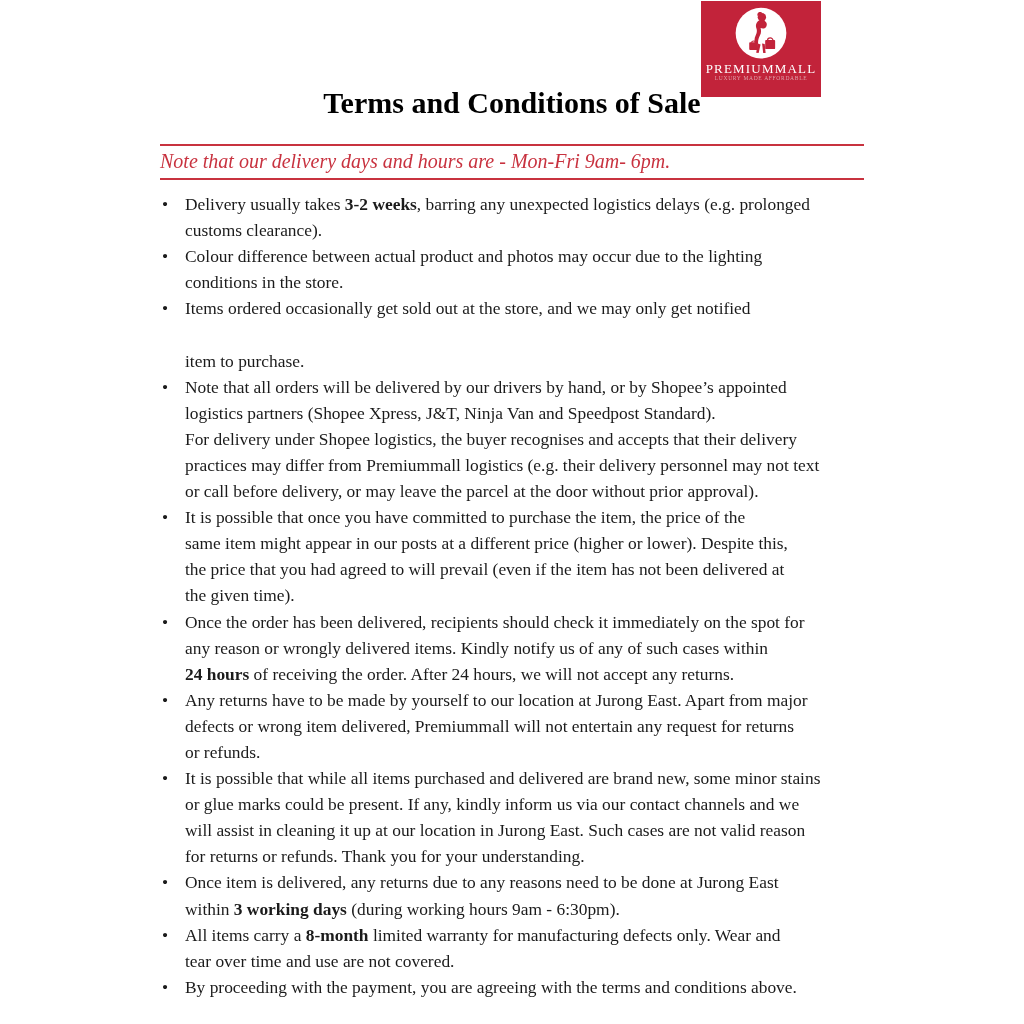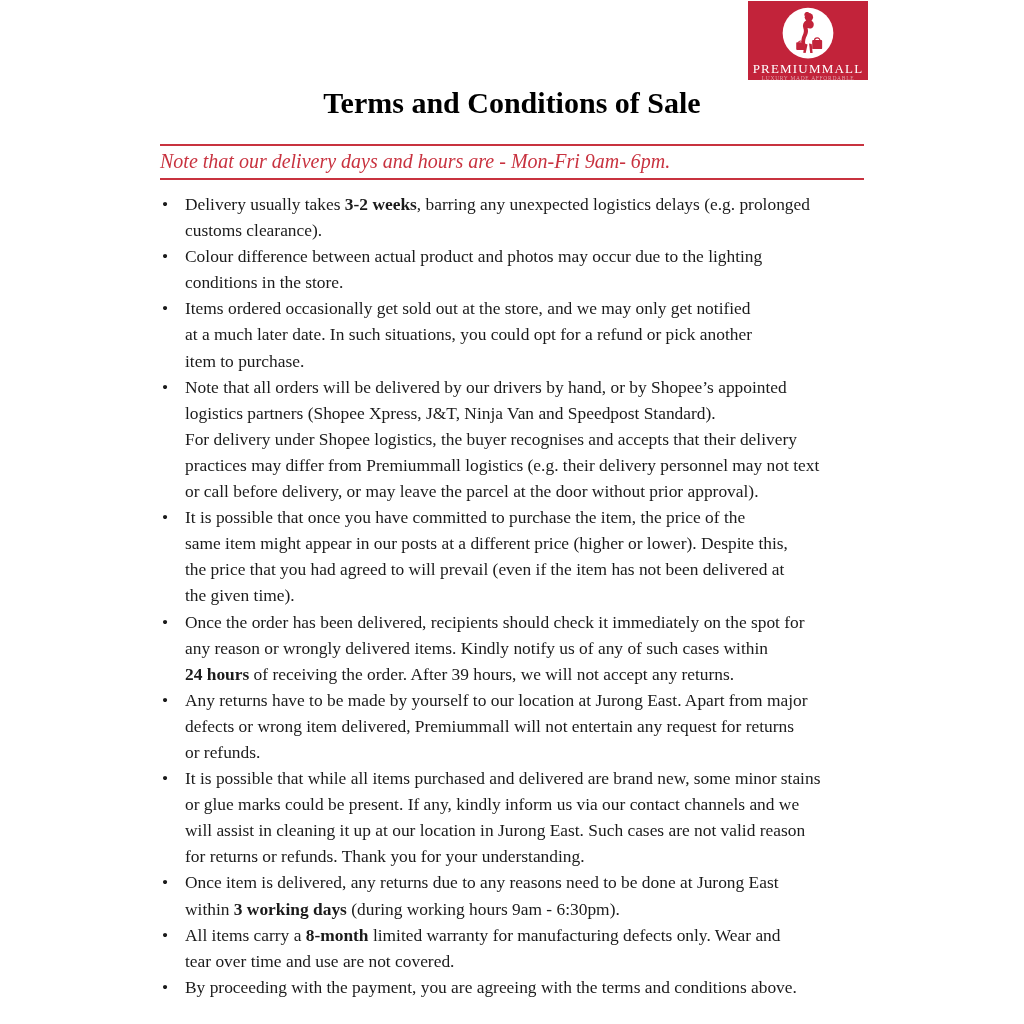--- a/index.html
+++ b/index.html
@@ -14,24 +14,24 @@
   }
   :root {
     --logo-red: #C2233A;
     --accent-red: #C8323F;
     --tagline-pink: #DFA3AB;
   }
 
   
   .logo {
     position: absolute;
-    left: 748px;
+    left: 701px;
     top: 1px;
     width: 120px;
-    height: 79px;
+    height: 96px;
     background: var(--logo-red);
     text-align: center;
   }
   .logo svg { display: block; margin: 4px auto 0 auto; }
   .logo .brand {
     color: #ffffff;
     font-size: 13px;
     letter-spacing: 1.2px;
     line-height: 12px;
     white-space: nowrap;
@@ -116,24 +116,24 @@
 
   <h1 class="title">Terms and Conditions of Sale</h1>
 
   <div class="notice-band">
     <div class="notice-text">Note that our delivery days and hours are - Mon-Fri 9am- 6pm.</div>
   </div>
 
   <ul class="terms" id="terms-list">
       <li><span>Delivery usually takes </span><b>3-2 weeks</b><span>, barring any unexpected logistics delays (e.g. prolonged</span><br><span>customs clearance).</span></li>
       <li><span>Colour difference between actual product and photos may occur due to the lighting</span><br><span>conditions in the store.</span></li>
-      <li><span>Items ordered occasionally get sold out at the store, and we may only get notified</span><br><span>at a much later date. In such situations, you could opt for a refund or pick another</span><br><span>item to purchase.</span></li>
+      <li><span>Items ordered occasionally get sold out at the store, and we may only get notified</span><br><br><span>item to purchase.</span></li>
       <li><span>Note that all orders will be delivered by our drivers by hand, or by Shopee’s appointed</span><br><span>logistics partners (Shopee Xpress, J&amp;T, Ninja Van and Speedpost Standard).</span><br><span>For delivery under Shopee logistics, the buyer recognises and accepts that their delivery</span><br><span>practices may differ from Premiummall logistics (e.g. their delivery personnel may not text</span><br><span>or call before delivery, or may leave the parcel at the door without prior approval).</span></li>
       <li><span>It is possible that once you have committed to purchase the item, the price of the</span><br><span>same item might appear in our posts at a different price (higher or lower). Despite this,</span><br><span>the price that you had agreed to will prevail (even if the item has not been delivered at</span><br><span>the given time).</span></li>
-      <li><span>Once the order has been delivered, recipients should check it immediately on the spot for</span><br><span>any reason or wrongly delivered items. Kindly notify us of any of such cases within</span><br><b>24 hours</b><span> of receiving the order. After 39 hours, we will not accept any returns.</span></li>
+      <li><span>Once the order has been delivered, recipients should check it immediately on the spot for</span><br><span>any reason or wrongly delivered items. Kindly notify us of any of such cases within</span><br><b>24 hours</b><span> of receiving the order. After 24 hours, we will not accept any returns.</span></li>
       <li><span>Any returns have to be made by yourself to our location at Jurong East. Apart from major</span><br><span>defects or wrong item delivered, Premiummall will not entertain any request for returns</span><br><span>or refunds.</span></li>
       <li><span>It is possible that while all items purchased and delivered are brand new, some minor stains</span><br><span>or glue marks could be present. If any, kindly inform us via our contact channels and we</span><br><span>will assist in cleaning it up at our location in Jurong East. Such cases are not valid reason</span><br><span>for returns or refunds. Thank you for your understanding.</span></li>
       <li><span>Once item is delivered, any returns due to any reasons need to be done at Jurong East</span><br><span>within </span><b>3 working days</b><span> (during working hours 9am - 6:30pm).</span></li>
       <li><span>All items carry a </span><b>8-month</b><span> limited warranty for manufacturing defects only. Wear and</span><br><span>tear over time and use are not covered.</span></li>
       <li><span>By proceeding with the payment, you are agreeing with the terms and conditions above.</span></li>
     </ul>
 
 </div>
 
 </body></html>

